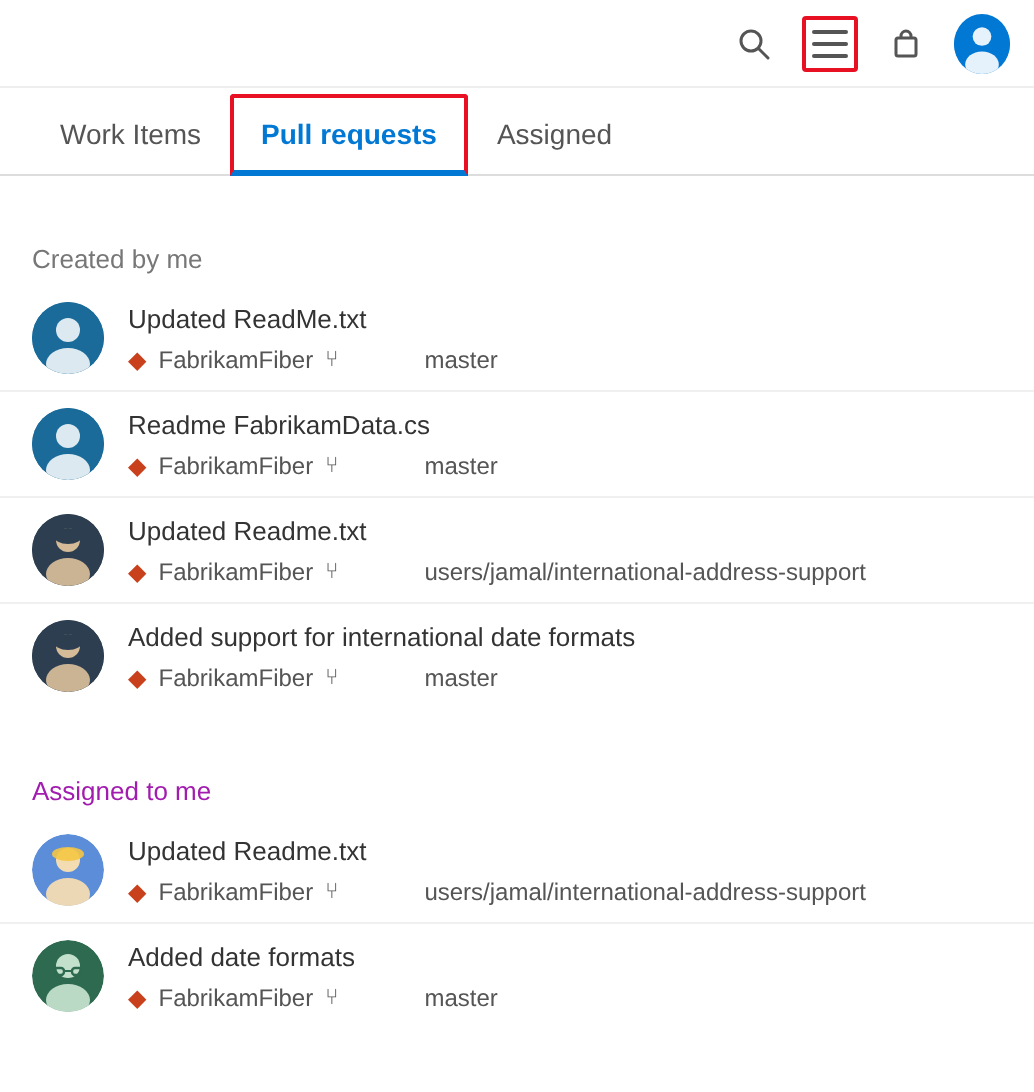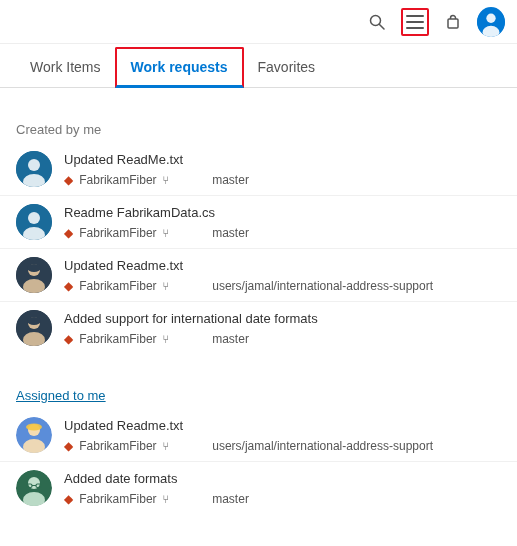--- a/index.html
+++ b/index.html
@@ -81,22 +81,21 @@
       padding: 12px 0;
     }
     .section-label {
       padding: 8px 16px 6px 16px;
       font-size: 13px;
       color: #777;
       font-weight: 400;
       margin-top: 14px;
     }
     .section-label.clickable {
-      color: #0369a1;
-      text-decoration: underline;
+      color: #a21caf;
     }
 
     .pr-list {
       list-style: none;
     }
     .pr-item {
       display: flex;
       align-items: center;
       padding: 8px 16px;
       border-bottom: 1px solid #f0f0f0;
@@ -196,24 +195,24 @@
       </div>
     </div>
   </div>
 </div>
 
 <div class="tabs">
   <div class="tab">
     <span>Work Items</span>
   </div>
   <div class="tab active">
-    <span>Work requests</span>
+    <span>Pull requests</span>
   </div>
   <div class="tab">
-    <span>Favorites</span>
+    <span>Assigned</span>
   </div>
 </div>
 
 <div class="content">
 
   <div class="section-label">Created by me</div>
 
   <ul class="pr-list">
 
     <li class="pr-item">

